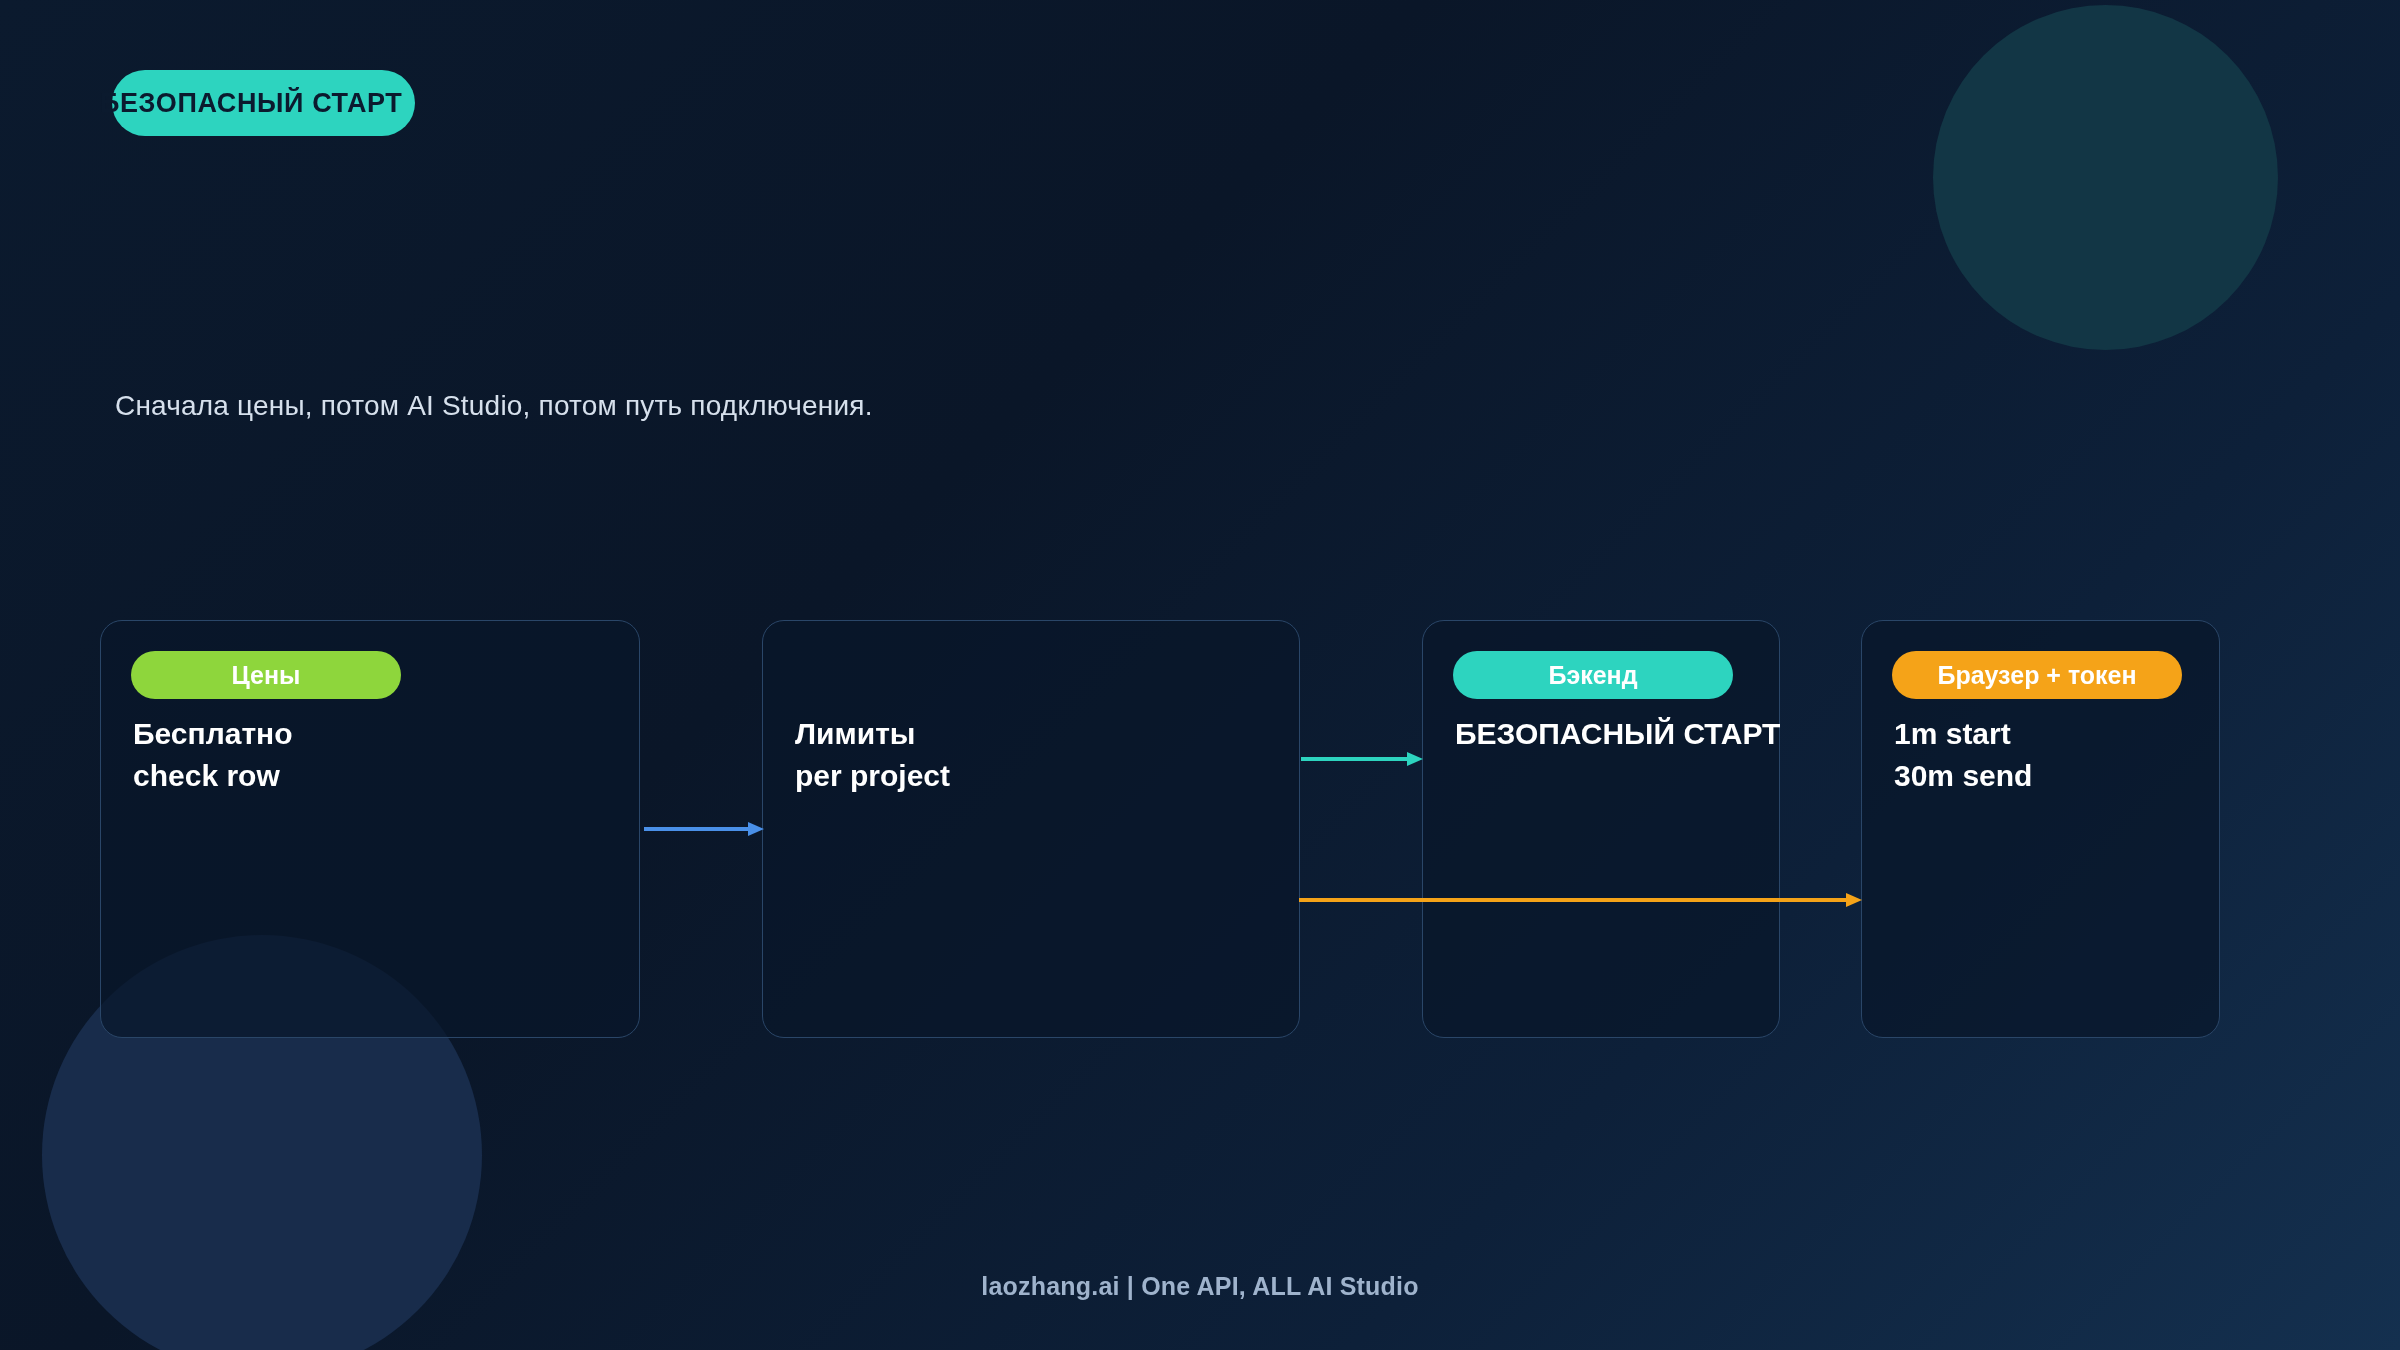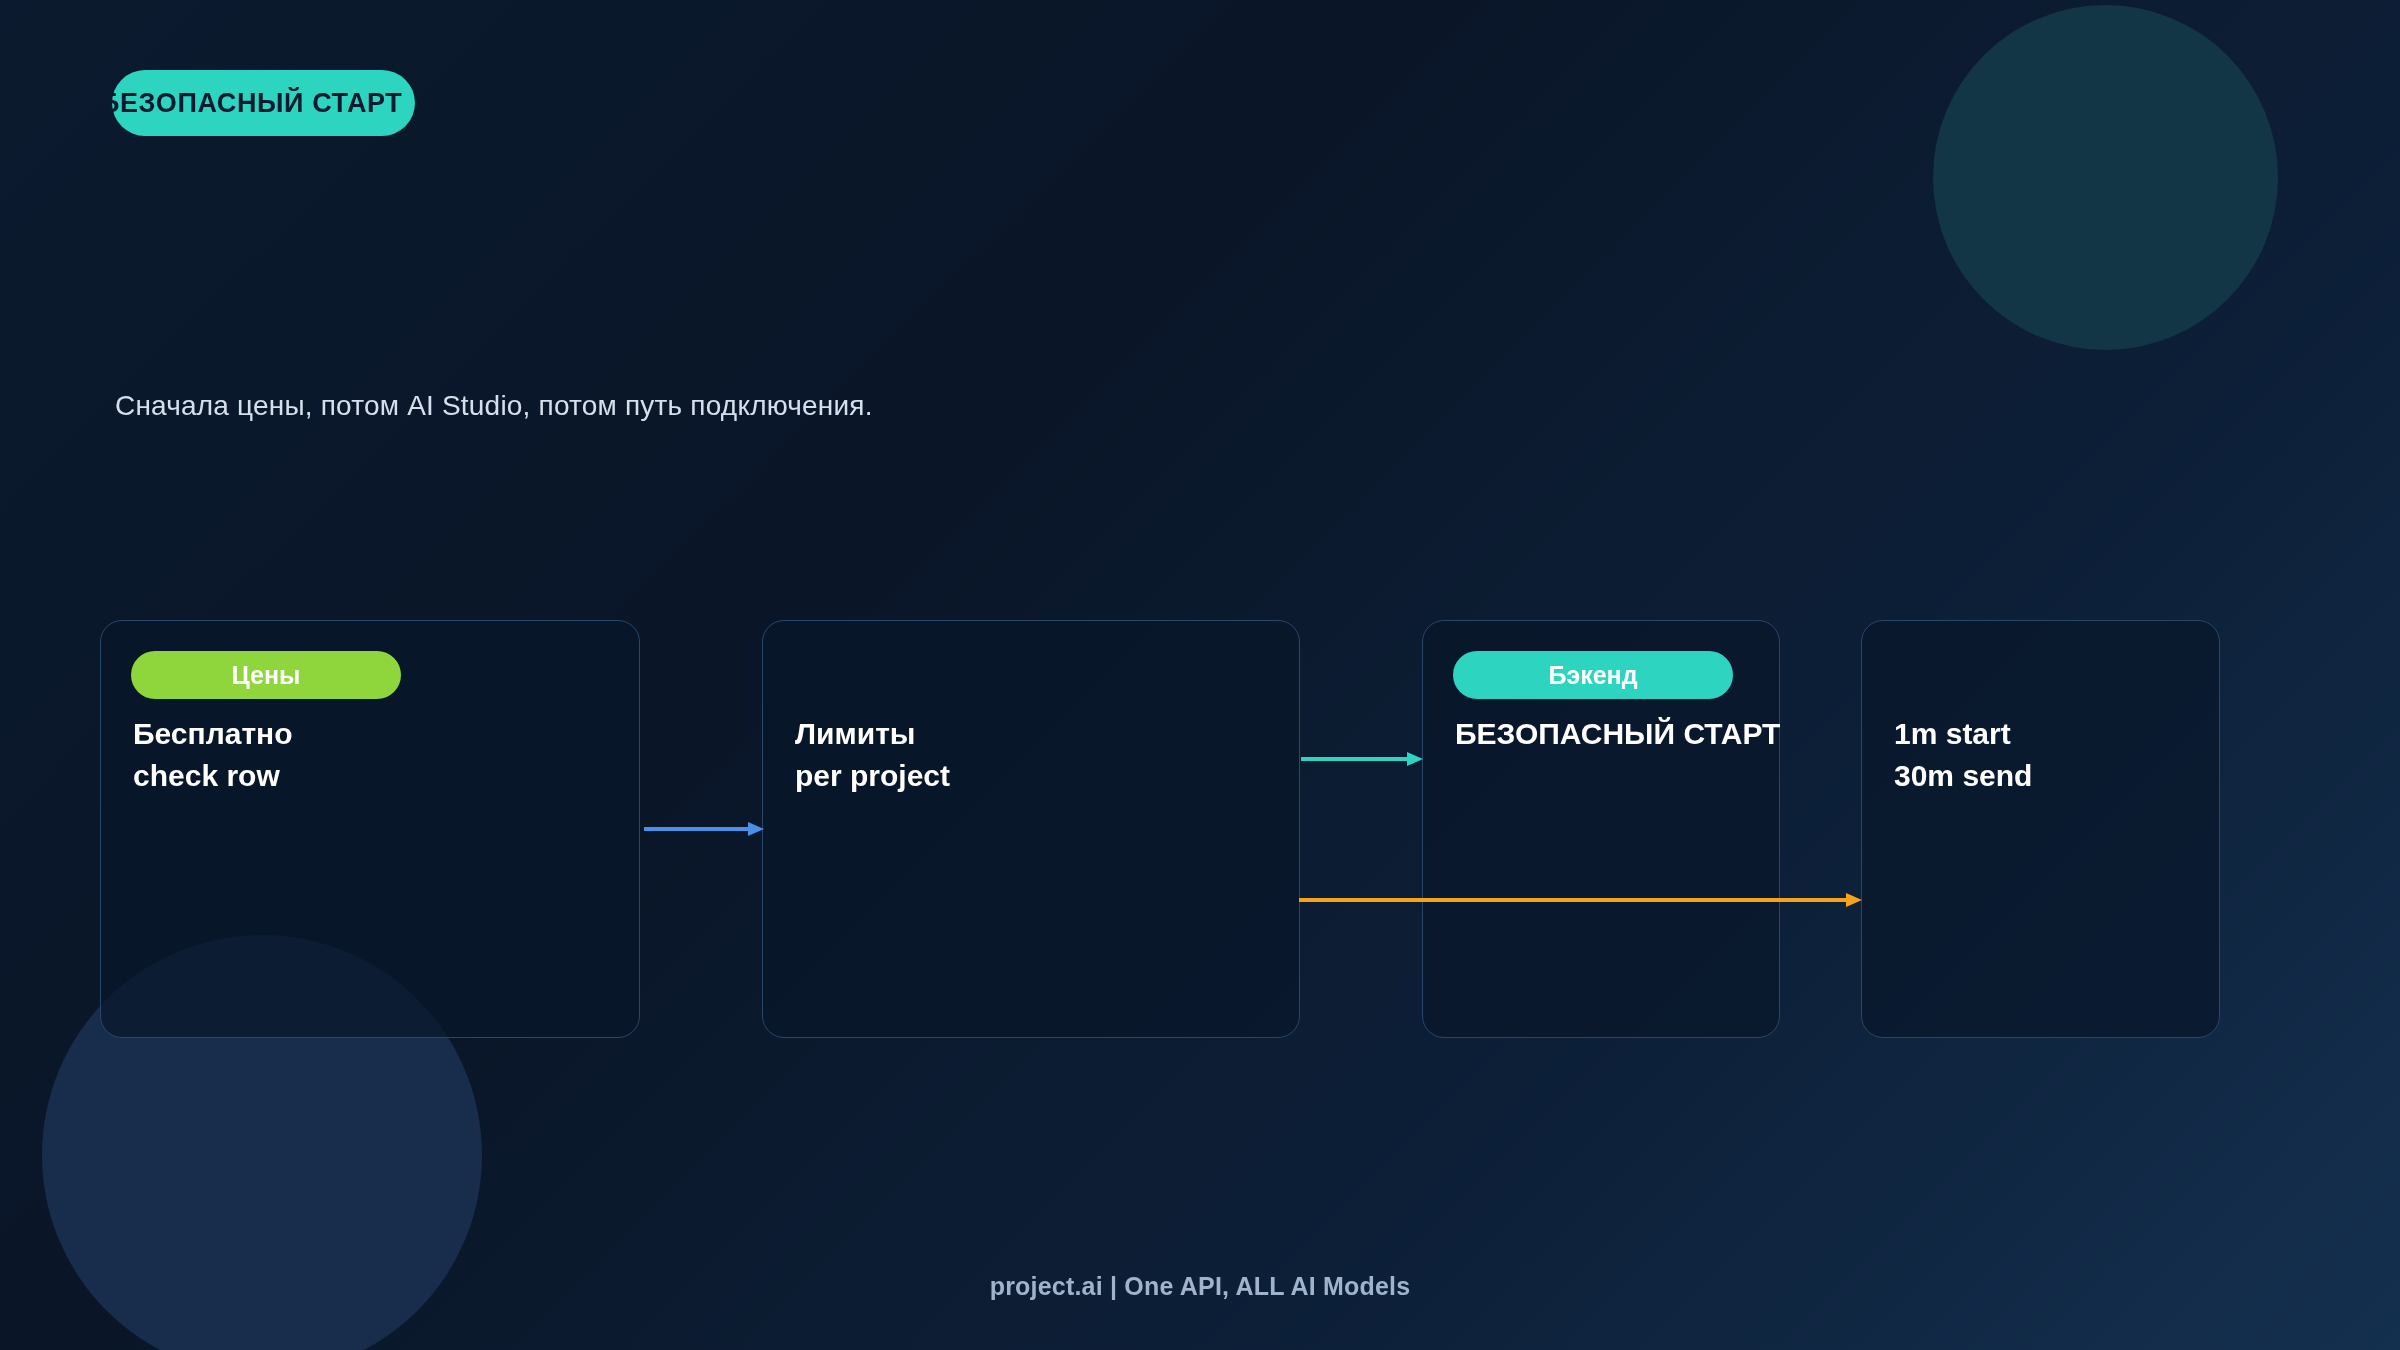--- a/index.html
+++ b/index.html
@@ -199,20 +199,21 @@
 
     <div class="card card-3">
       <div class="card-pill">Бэкенд</div>
       <div class="card-body">
         <span>БЕЗОПАСНЫЙ СТАРТ</span>
         <span></span>
       </div>
     </div>
 
     <div class="card card-4">
+      <div class="card-pill">Браузер + токен</div>
       <div class="card-body">
         <span>1m start</span>
         <span>30m send</span>
       </div>
     </div>
 
     <div class="arrow arrow-blue">
       <div class="arrow-line"></div>
       <div class="arrow-head"></div>
     </div>
@@ -222,15 +223,15 @@
       <div class="arrow-head"></div>
     </div>
 
     <div class="arrow arrow-orange">
       <div class="arrow-line"></div>
       <div class="arrow-head"></div>
     </div>
 
   </div>
 
-  <div class="footer">project.ai | One API, ALL AI Models</div>
+  <div class="footer">laozhang.ai | One API, ALL AI Studio</div>
 
 </div>
 
 </body></html>

